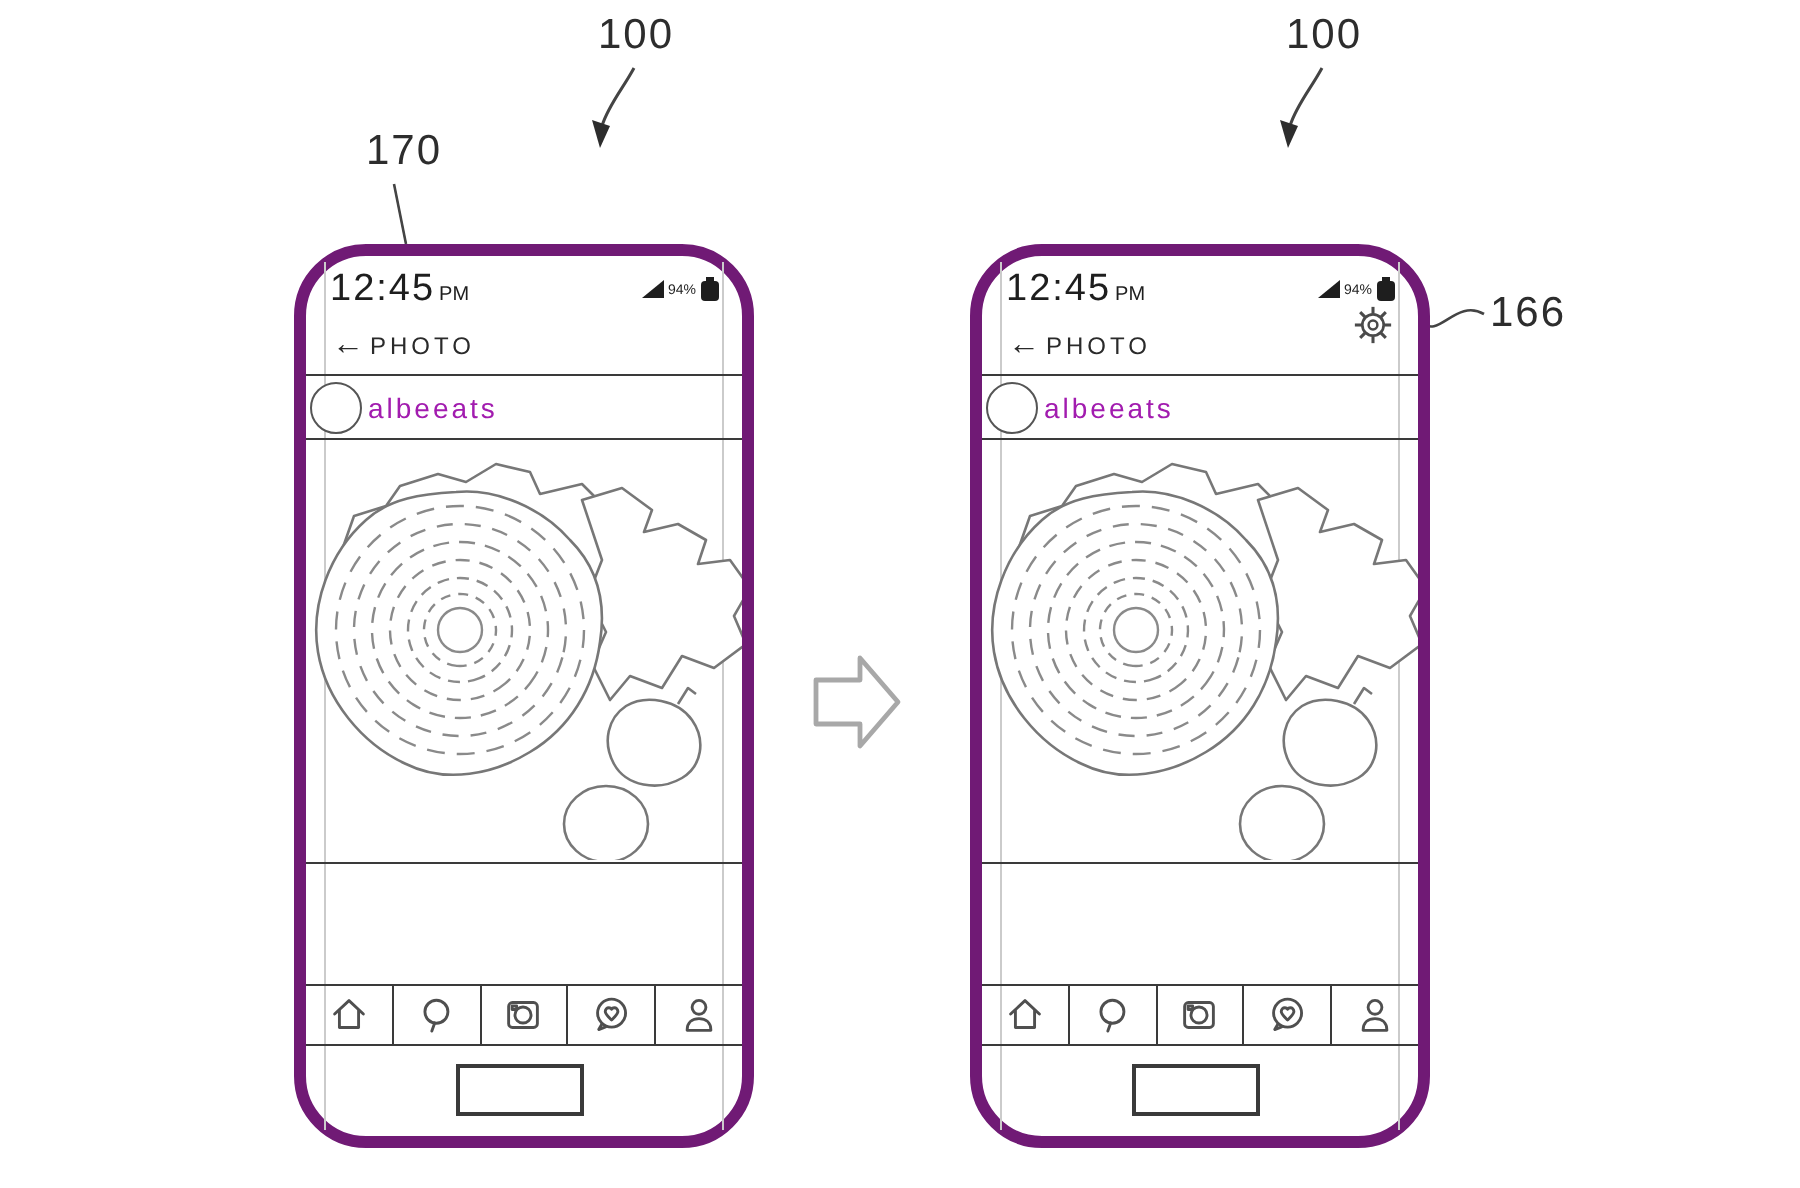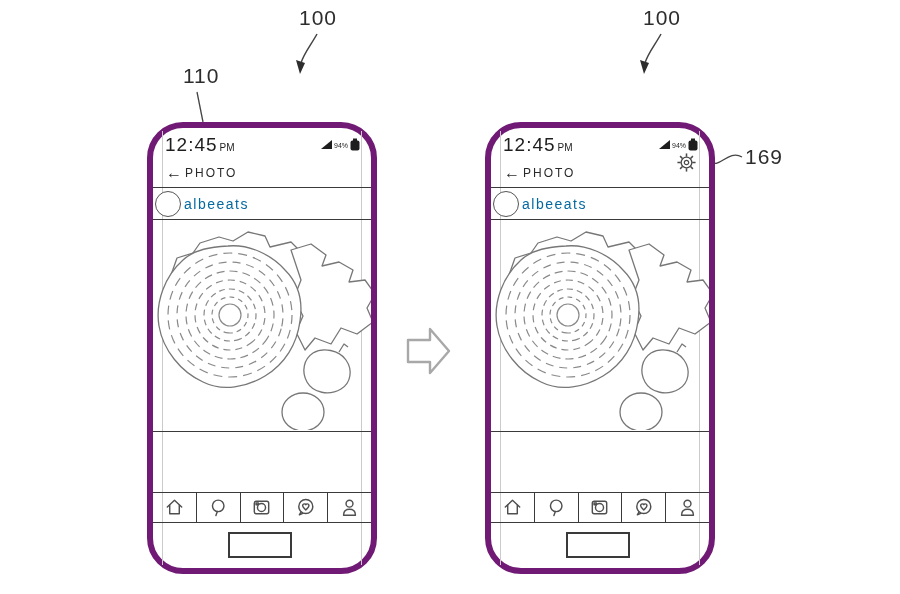--- a/index.html
+++ b/index.html
@@ -28,21 +28,21 @@
   .header{position:absolute;top:30px;left:0;right:0;height:30px;box-sizing:border-box;
           border-bottom:1.5px solid #3a3a3a;display:flex;align-items:center;padding-left:13px;}
   .back{font-size:16px;color:#2a2a2a;line-height:1;}
   .htitle{font-size:12px;letter-spacing:2px;margin-left:3px;color:#2a2a2a;}
   .gear{position:absolute;right:12px;top:24px;width:21px;height:21px;}
 
   .post-row{position:absolute;top:60px;left:0;right:0;height:32px;box-sizing:border-box;
             border-bottom:1.5px solid #3a3a3a;display:flex;align-items:center;}
   .avatar{width:26px;height:26px;border:1.5px solid #555;border-radius:50%;
           margin-left:2px;background:#fff;box-sizing:border-box;flex:none;}
-  .username{font-size:14px;letter-spacing:1.5px;color:#0369a1;margin-left:3px;}
+  .username{font-size:14px;letter-spacing:1.5px;color:#a21caf;margin-left:3px;}
 
   .photo-area{position:absolute;top:92px;left:0;right:0;height:212px;box-sizing:border-box;
               border-bottom:1.5px solid #3a3a3a;overflow:hidden;}
   .photo-area svg{display:block;}
 
   .caption-area{position:absolute;top:304px;left:0;right:0;height:60px;}
 
   .navbar{position:absolute;top:364px;left:0;right:0;height:31px;box-sizing:border-box;
           border-top:1.5px solid #3a3a3a;border-bottom:1.5px solid #3a3a3a;display:flex;}
   .nav-cell{flex:1;display:flex;align-items:center;justify-content:center;box-sizing:border-box;}
@@ -55,22 +55,22 @@
 
   .icon-svg{stroke:#4f4f4f;fill:none;stroke-width:1.5;stroke-linecap:round;stroke-linejoin:round;}
 </style>
 </head>
 <body>
 
 <div id="page">
 
   <div class="ref-label" style="left:299px;top:6px;">100</div>
   <div class="ref-label" style="left:643px;top:6px;">100</div>
-  <div class="ref-label" style="left:183px;top:64px;">110</div>
-  <div class="ref-label" style="left:745px;top:145px;">169</div>
+  <div class="ref-label" style="left:183px;top:64px;">170</div>
+  <div class="ref-label" style="left:745px;top:145px;">166</div>
 
   <svg class="overlay" width="900" height="594">
     <path d="M197,92 L203,122" stroke="#444" stroke-width="1.3" fill="none"></path>
     <path d="M317,34 C311,45 304,53 301,63" stroke="#444" stroke-width="1.5" fill="none"></path>
     <polygon points="296,60 305,63 300,74" fill="#2d2d2d"></polygon>
     <path d="M661,34 C655,45 648,53 645,63" stroke="#444" stroke-width="1.5" fill="none"></path>
     <polygon points="640,60 649,63 644,74" fill="#2d2d2d"></polygon>
     <path d="M711,161 C719,170 728,149 742,157" stroke="#444" stroke-width="1.3" fill="none"></path>
     <path d="M408,340 H430 V329 L449,351 L430,373 V362 H408 Z" stroke="#a8a8a8" stroke-width="2.4" fill="#fff" stroke-linejoin="round"></path>
   </svg>

